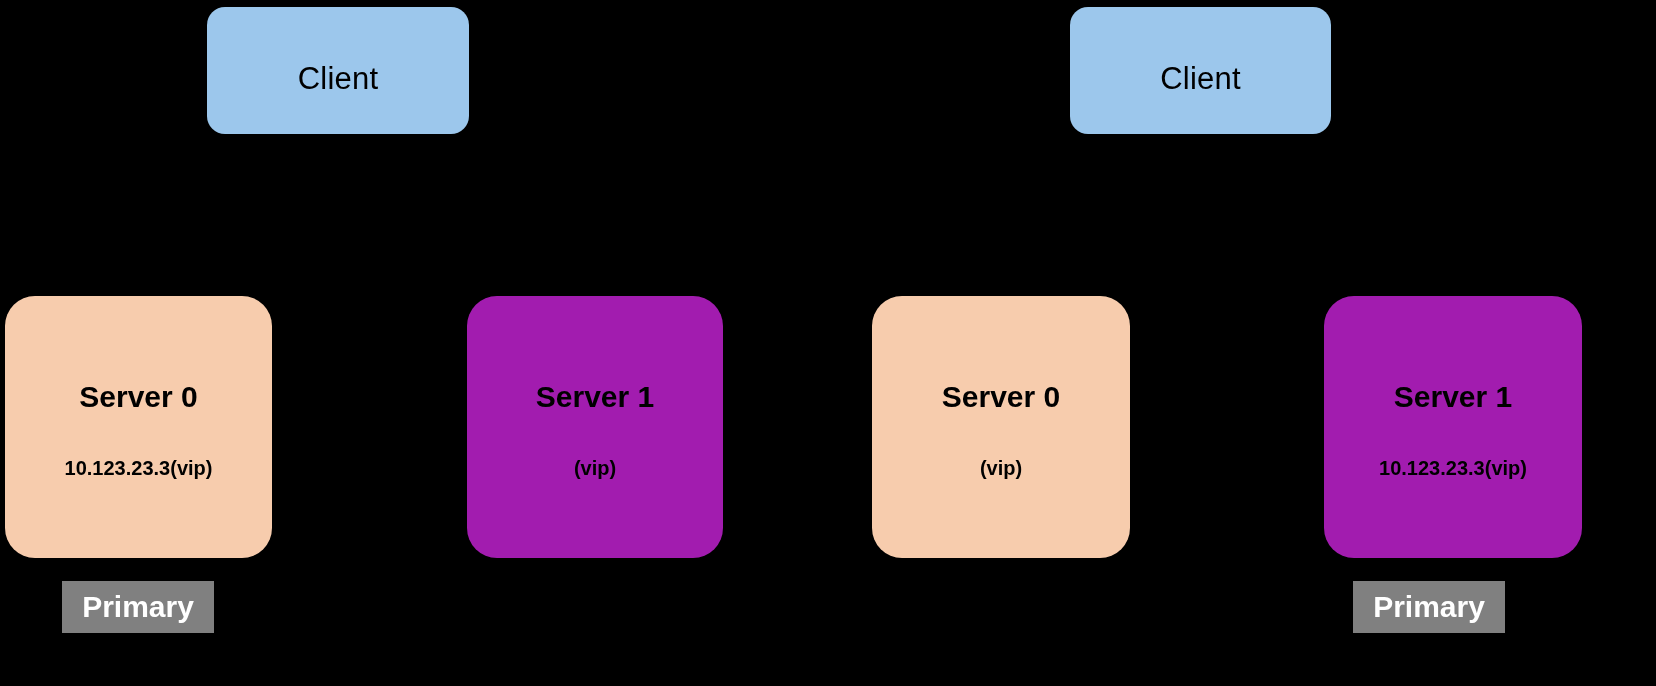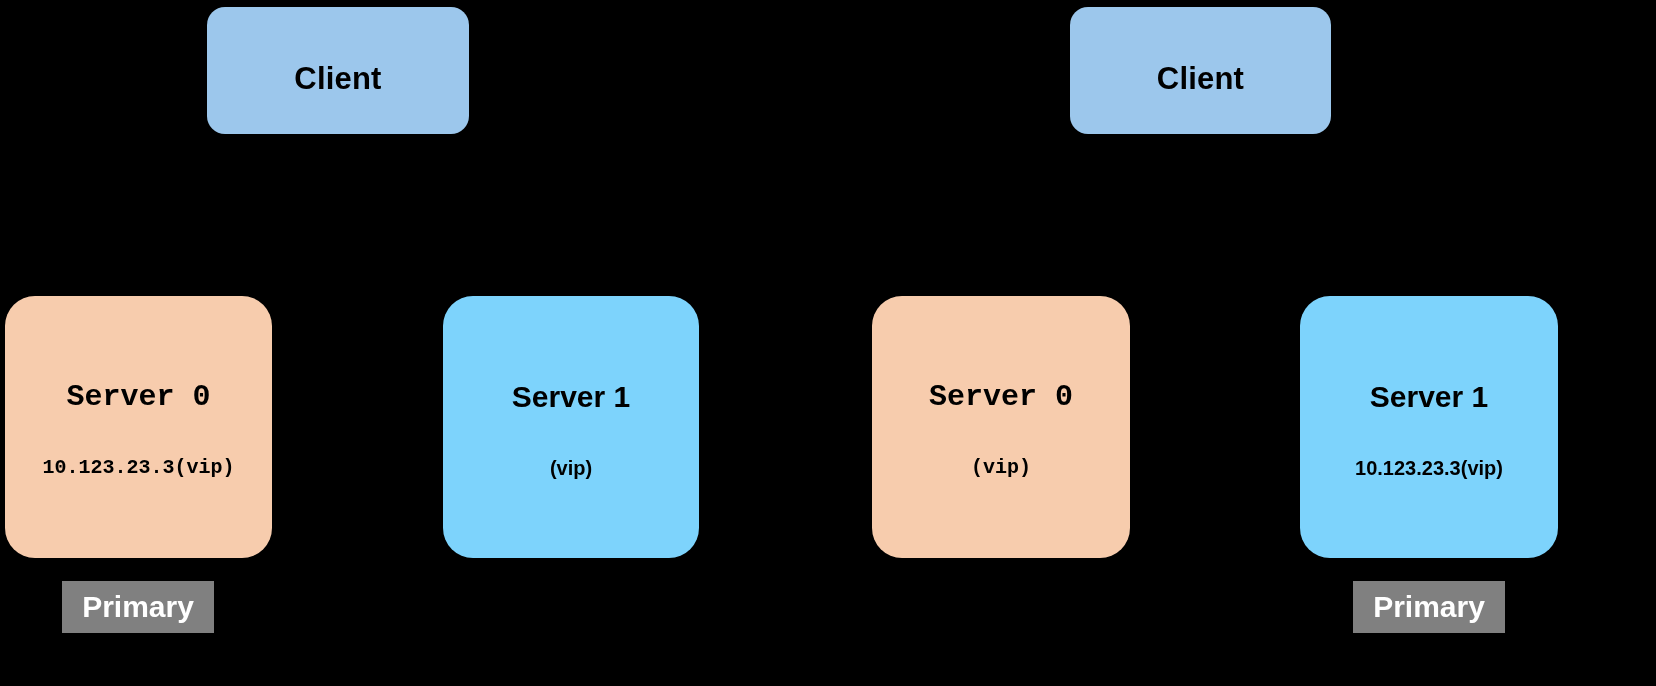--- a/index.html
+++ b/index.html
@@ -32,34 +32,34 @@
     text-align: center;
   }
 
   
   .client-node {
     background: #9CC7EC;
     border-radius: 18px;
   }
   .client-label {
     font-size: 31px;
-    font-weight: bold;
+    font-weight: normal;
     letter-spacing: 0.2px;
     color: #000000;
     line-height: 1;
     margin-top: 16px;
   }
 
   
   .server-node {
     border-radius: 30px;
     padding-top: 6px;
   }
-  .server-node.fill-peach { background: #F7CCAD; font-family: Liberation Mono, monospace; }
-  .server-node.fill-yellow { background: #7dd3fc; }
+  .server-node.fill-peach { background: #F7CCAD; }
+  .server-node.fill-yellow { background: #a21caf; margin-left: 24px; }
 
   .server-title {
     font-size: 30px;
     font-weight: bold;
     line-height: 1;
     color: #000000;
   }
   .server-addr {
     font-size: 20px;
     font-weight: bold;

